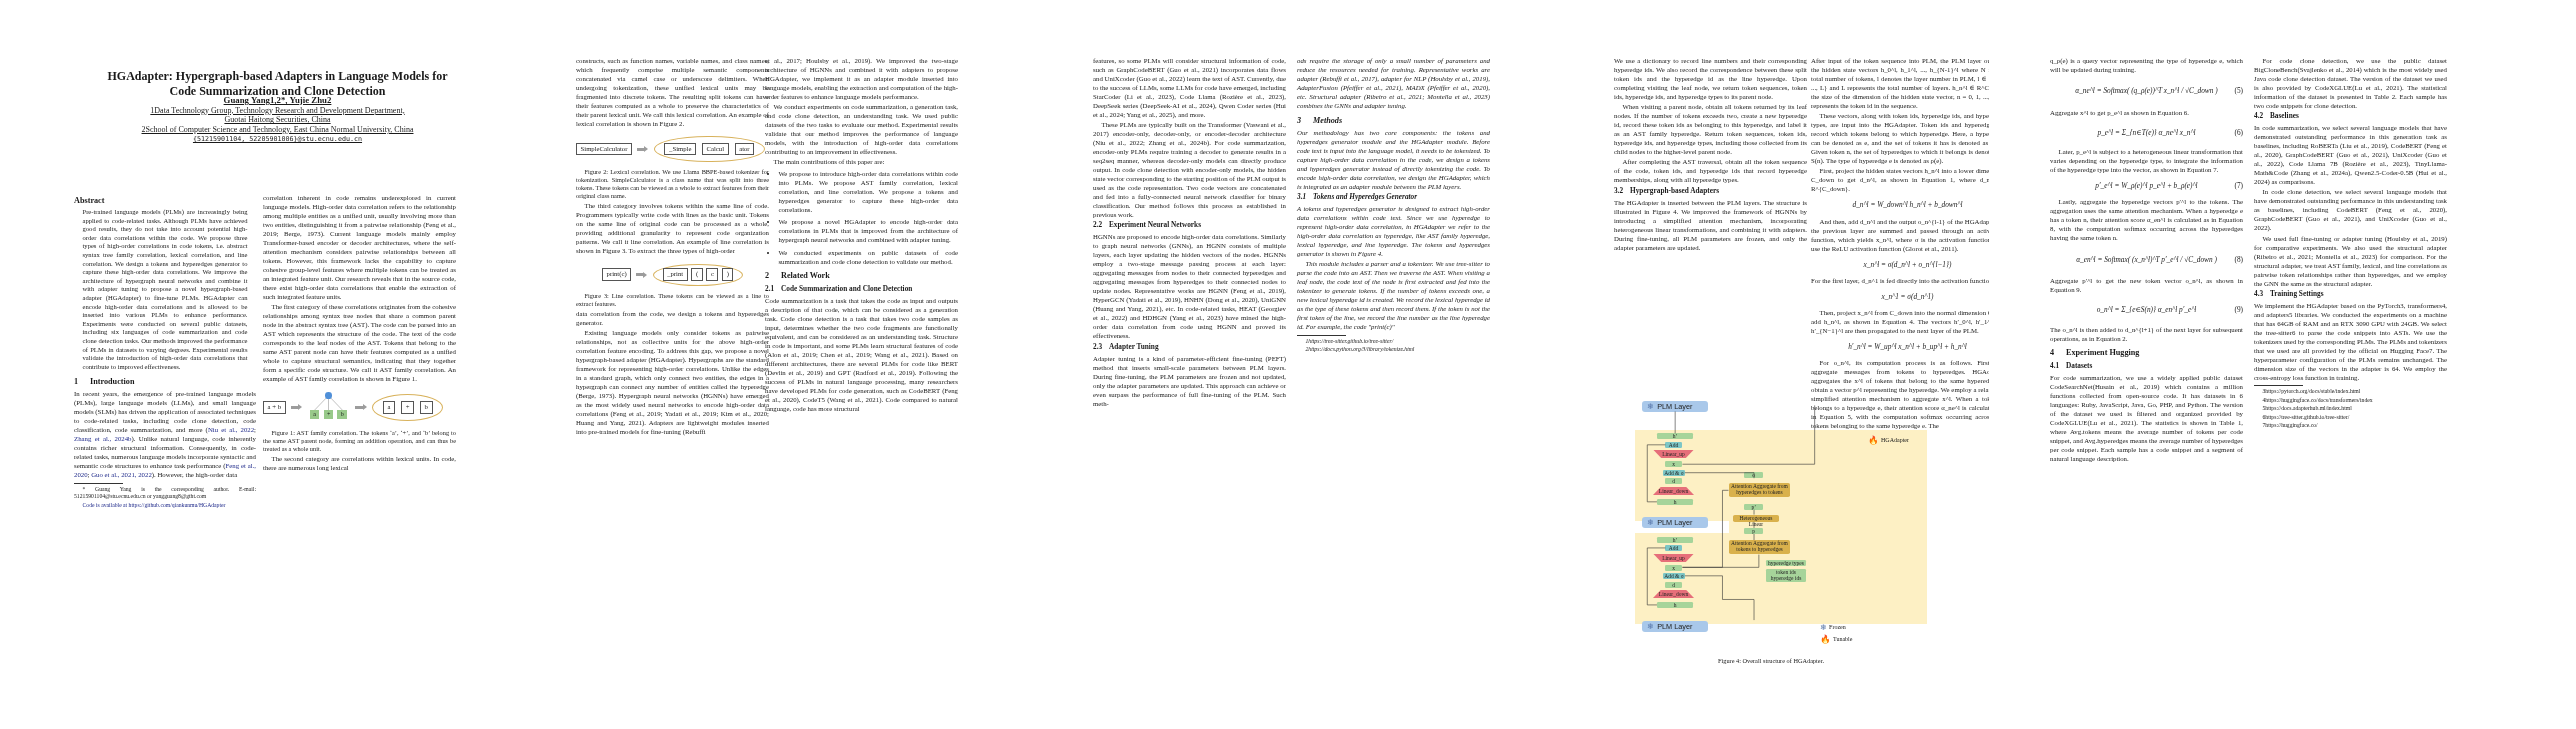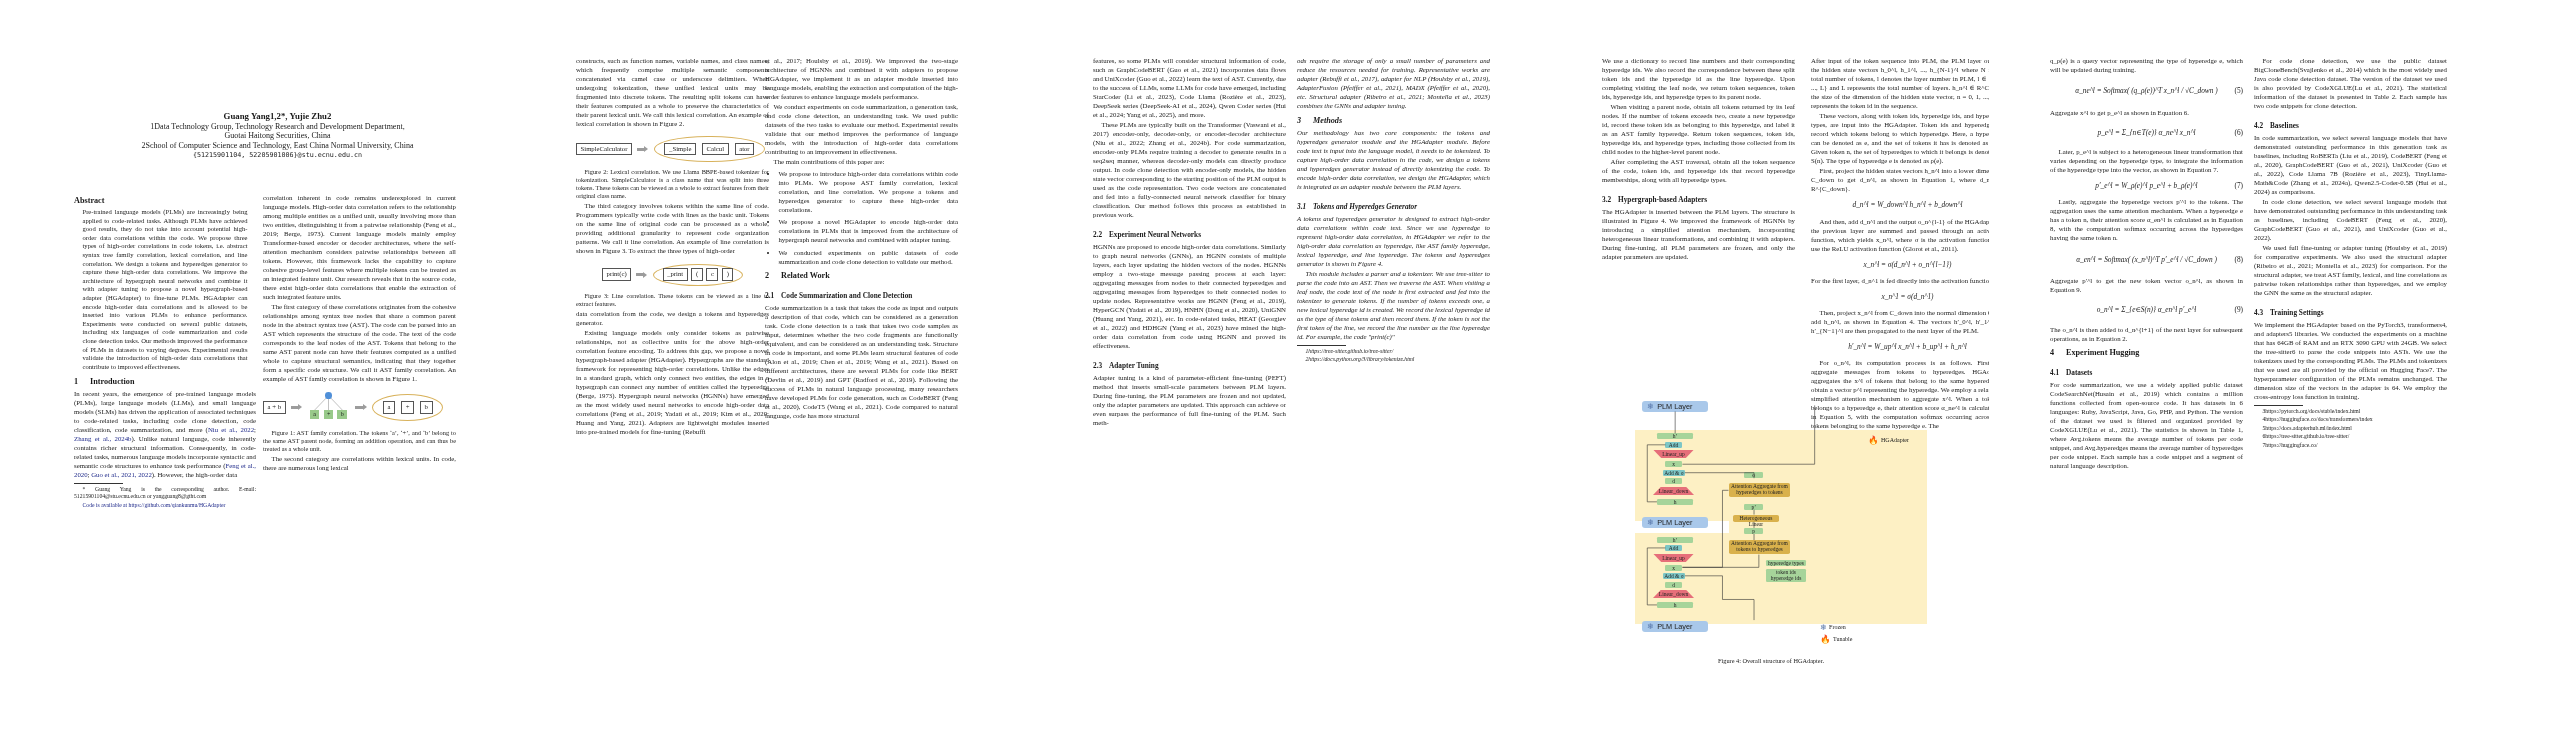--- a/index.html
+++ b/index.html
@@ -9,21 +9,21 @@
   .col { position:absolute; top:56px; width:193px; font-size:6.8px; line-height:9px; text-align:justify; hyphens:auto; }
   .col p { margin:0 0 1.2px 0; text-indent:8.5px; }
   .col p.noindent { text-indent:0; }
   .cite { color:#1f2a8a; }
   h1.title { position:absolute; font-size:12px; font-weight:bold; text-align:center; margin:0; line-height:14.6px; }
   .authors { position:absolute; text-align:center; font-size:8px; line-height:9.7px; }
   .authors .names { font-weight:bold; font-size:8.8px; }
   .mono { font-family:"DejaVu Sans Mono", "Liberation Mono", monospace; font-size:6.7px;text-align:center; }
   h2.abs { font-size:8.8px; font-weight:bold; text-align:center; margin:3.6px 0 4.9px 0; }
   .col h2 { font-size:8.2px; font-weight:bold; margin:5.5px 0 3.6px 0; text-align:left; }
-  .col h3 { font-size:7.3px; font-weight:bold; margin:11px 0 3px 0; text-align:left; }
+  .col h3 { font-size:7.3px; font-weight:bold; margin:1px 0 3px 0; text-align:left; }
   .col h2 .num, .col h3 .num { display:inline-block; width:16px; }
   .abstract-body { padding:0 8.5px; font-size:6.6px; line-height:8.6px; }
   .abstract-body p { text-indent:0; }
   .arxiv { position:absolute; left:4.9px; top:516px; transform-origin:0 0; transform:rotate(-90deg);
            font-size:18px; color:#7a7a7a; white-space:nowrap; font-family:"Liberation Serif", serif; letter-spacing:0.3px; }
   .footnote-rule { width:49px; border-top:0.6px solid #333; margin:3.6px 0 1.8px 0; }
   .fn { font-size:5.7px; line-height:7.3px; text-indent:0; }
   .fig { margin:6px 0 3.6px 0; }
   .fig-row { display:flex; align-items:center; justify-content:flex-start; gap:4.9px; height:36px; }
   .tokbox { border:0.6px solid #555; padding:1.2px 3.6px; font-size:6.7px; background:#fff; line-height:8.5px; }
@@ -52,21 +52,25 @@
   .legend { position:absolute; font-size:6px; display:flex; align-items:center; gap:2.4px; }
   .flame { color:#e8241c; font-size:8.5px; }
   .snow { color:#5574a8; font-size:8px; }
 </style>
 </head>
 <body>
 
 <div class="arxiv">arXiv:2510.17591v1  [cs.CL]  20 Oct 2025</div>
 
 <div class="page" style="left:0;">
-  <div class="authors" style="left:74px; top:112px; width:407px;">
+  <h1 class="title" style="left:74px; top:69px; width:407px;">
+    <span>HGAdapter: Hypergraph-based Adapters in Language Models for</span><br>
+    <span>Code Summarization and Clone Detection</span>
+  </h1>
+  <div class="authors" style="left:74px; top:96px; width:407px;text-decoration:underline;">
     <div class="names">Guang Yang1,2*, Yujie Zhu2</div>
     <div>1Data Technology Group, Technology Research and Development Department,</div>
     <div>Guotai Haitong Securities, China</div>
     <div>2School of Computer Science and Technology, East China Normal University, China</div>
     <div class="mono">{51215901104, 52205901006}@stu.ecnu.edu.cn</div>
   </div>
 
   <div class="col" style="left:74px; top:190px; width:182px;">
     <h2 class="abs">Abstract</h2>
     <div class="abstract-body">
@@ -173,21 +177,21 @@
     <h3><span class="num">3.1</span><span>Tokens and Hyperedges Generator</span></h3>
     <p class="noindent">A tokens and hyperedges generator is designed to extract high-order data correlations within code text. Since we use hyperedge to represent high-order data correlation, in HGAdapter we refer to the high-order data correlation as hyperedge, like AST family hyperedge, lexical hyperedge, and line hyperedge. The tokens and hyperedges generator is shown in Figure 4.</p>
     <p>This module includes a parser and a tokenizer. We use tree-sitter to parse the code into an AST. Then we traverse the AST. When visiting a leaf node, the code text of the node is first extracted and fed into the tokenizer to generate tokens. If the number of tokens exceeds one, a new lexical hyperedge id is created. We record the lexical hyperedge id as the type of these tokens and then record them. If the token is not the first token of the line, we record the line number as the line hyperedge id. For example, the code "print(c)"</p>
     <div class="footnote-rule"></div>
     <p class="fn">1https://tree-sitter.github.io/tree-sitter/</p>
     <p class="fn">2https://docs.python.org/3/library/tokenize.html</p>
   </div>
 </div>
 
 <div class="page" style="left:1546px;">
-  <div class="col" style="left:56px; width:193px;">
+  <div class="col" style="left:68px; width:193px;">
     <p class="noindent">We use a dictionary to record line numbers and their corresponding hyperedge ids. We also record the correspondence between these split token ids and the hyperedge id as the line hyperedge. Upon completing visiting the leaf node, we return token sequences, token ids, hyperedge ids, and hyperedge types to its parent node.</p>
     <p>When visiting a parent node, obtain all tokens returned by its leaf nodes. If the number of tokens exceeds two, create a new hyperedge id, record these token ids as belonging to this hyperedge, and label it as an AST family hyperedge. Return token sequences, token ids, hyperedge ids, and hyperedge types, including those collected from its child nodes to the higher-level parent node.</p>
     <p>After completing the AST traversal, obtain all the token sequence of the code, token ids, and hyperedge ids that record hyperedge memberships, along with all hyperedge types.</p>
     <h3><span class="num">3.2</span><span>Hypergraph-based Adapters</span></h3>
     <p class="noindent">The HGAdapter is inserted between the PLM layers. The structure is illustrated in Figure 4. We improved the framework of HGNNs by introducing a simplified attention mechanism, incorporating heterogeneous linear transformations, and combining it with adapters. During fine-tuning, all PLM parameters are frozen, and only the adapter parameters are updated.</p>
   </div>
 
   <div class="fig4" style="position:absolute; left:61px; top:365px; width:328px; height:340px;">
     <div class="f4-bg" style="left:28px; top:61px; width:292px; height:91px;"></div>
     <div class="f4-bg" style="left:28px; top:164px; width:292px; height:91px;"></div>

